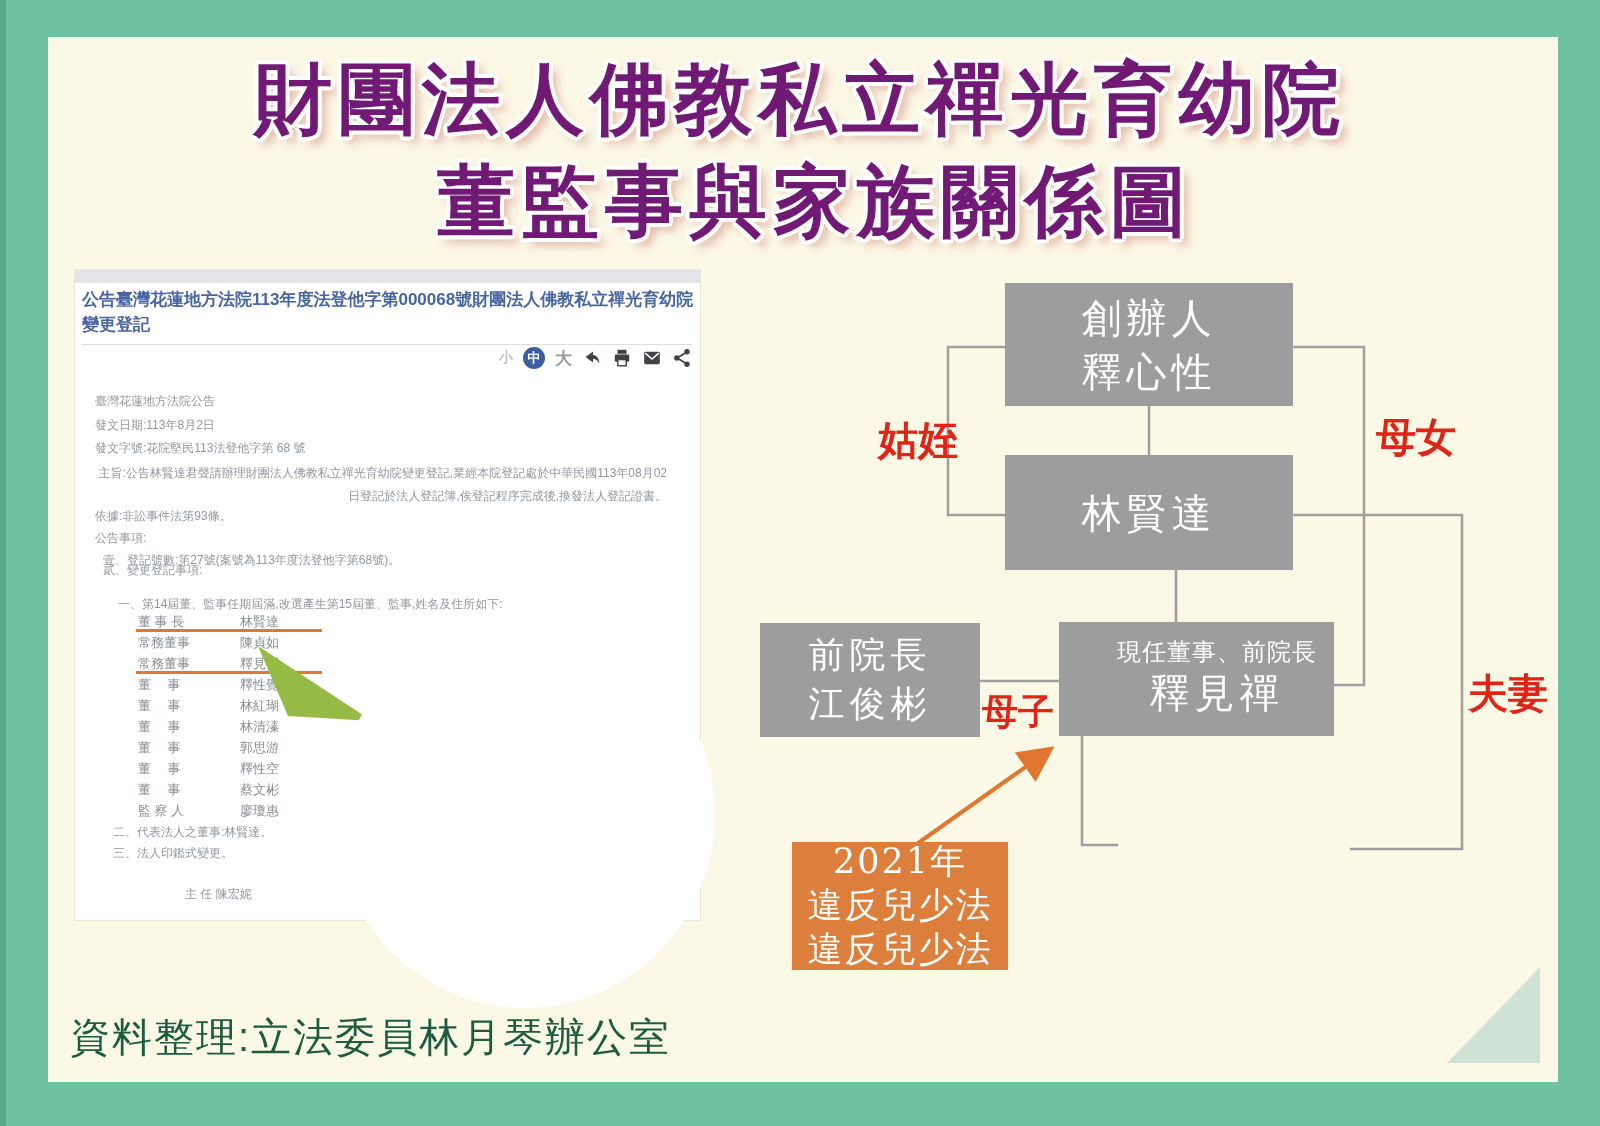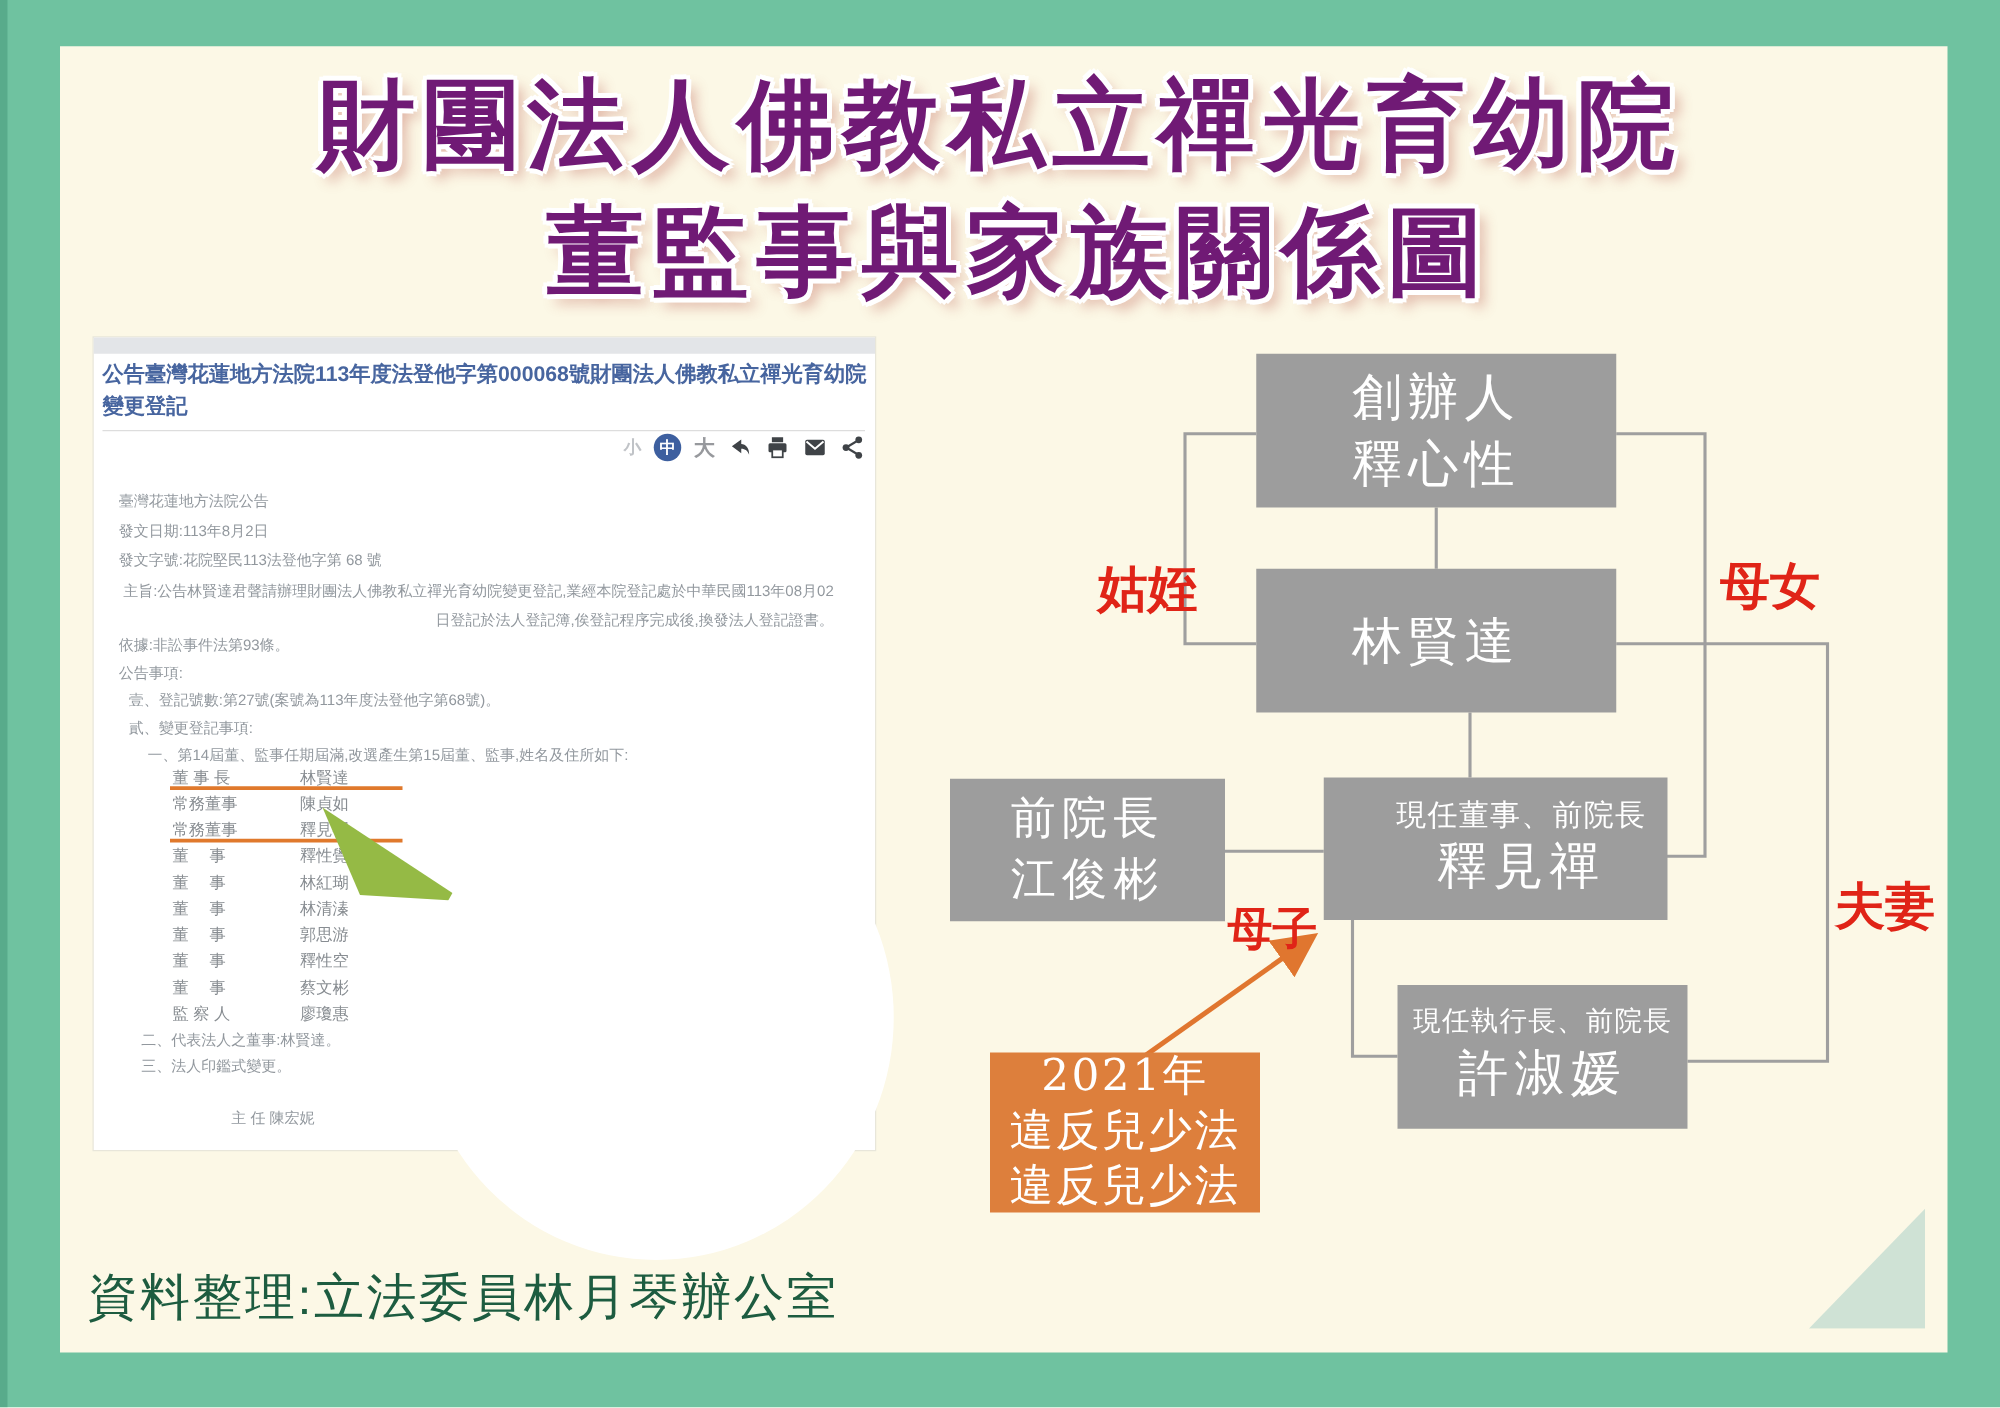--- a/index.html
+++ b/index.html
@@ -40,21 +40,21 @@
   #magring{z-index:7;pointer-events:none;left:0;top:0;}
 
   
   .node{background:#9d9d9d;color:#ffffff;display:flex;flex-direction:column;align-items:center;justify-content:center;
     font-family:"DejaVu Serif",serif;z-index:5;text-align:center;}
   .node .t-main{font-size:40px;letter-spacing:5px;line-height:1.35;}
   .node .t-sub{font-size:24px;letter-spacing:1px;line-height:1.2;}
   .node-orange{background:#dd7f3c;color:#fff;display:flex;flex-direction:column;align-items:center;justify-content:center;
     font-family:"DejaVu Serif",serif;z-index:5;text-align:center;}
   .node-orange div{font-size:35px;line-height:1.25;letter-spacing:2px;}
-  .rel-label{color:#e02417;font-weight:bold;font-family:"DejaVu Serif",serif;z-index:5;white-space:nowrap;margin-top:31px;}
+  .rel-label{color:#e02417;font-weight:bold;font-family:"DejaVu Serif",serif;z-index:5;white-space:nowrap;}
 
   
   #attribution{left:70px;top:1010px;font-size:40px;font-weight:normal;color:#1d5c40;letter-spacing:2px;z-index:6;}
 
   
   #corner-triangle{left:1447px;top:967px;width:93px;height:96px;background:#cfe2d5;
     clip-path:polygon(100% 0,100% 100%,0 100%);}
   svg.overlay{left:0;top:0;z-index:4;pointer-events:none;}
 </style>
 </head>
@@ -96,21 +96,21 @@
       </svg>
   </div>
 
   <div class="abs doc-line" style="left:95px;top:393px;">臺灣花蓮地方法院公告</div>
   <div class="abs doc-line" style="left:95px;top:417px;">發文日期:113年8月2日</div>
   <div class="abs doc-line" style="left:95px;top:440px;">發文字號:花院堅民113法登他字第 68 號</div>
   <div class="abs doc-wrap" style="left:95px;top:462px;">主旨:公告林賢達君聲請辦理財團法人佛教私立禪光育幼院變更登記,業經本院登記處於中華民國113年08月02日登記於法人登記簿,俟登記程序完成後,換發法人登記證書。</div>
   <div class="abs doc-line" style="left:95px;top:508px;">依據:非訟事件法第93條。</div>
   <div class="abs doc-line" style="left:95px;top:530px;">公告事項:</div>
   <div class="abs doc-line" style="left:103px;top:552px;">壹、登記號數:第27號(案號為113年度法登他字第68號)。</div>
-  <div class="abs doc-line" style="left:103px;top:574px;">貳、變更登記事項:</div>
+  <div class="abs doc-line" style="left:103px;top:562px;">貳、變更登記事項:</div>
   <div class="abs doc-line" style="left:118px;top:596px;">一、第14屆董、監事任期屆滿,改選產生第15屆董、監事,姓名及住所如下:</div>
 
   <div class="abs board-row" style="left:138px;top:613px;"><span>董 事 長</span><span class="bname">林賢達</span></div>
   <div class="abs hl-underline" style="left:136px;top:629px;width:186px;"></div>
   <div class="abs board-row" style="left:138px;top:634px;"><span>常務董事</span><span class="bname">陳貞如</span></div>
   <div class="abs board-row" style="left:138px;top:655px;"><span>常務董事</span><span class="bname">釋見禪</span></div>
   <div class="abs hl-underline" style="left:136px;top:671px;width:186px;"></div>
   <div class="abs board-row" style="left:138px;top:676px;"><span>董　 事</span><span class="bname">釋性覺</span></div>
   <div class="abs board-row" style="left:138px;top:697px;"><span>董　 事</span><span class="bname">林紅瑚</span></div>
   <div class="abs board-row" style="left:138px;top:718px;"><span>董　 事</span><span class="bname">林清溱</span></div>
@@ -150,24 +150,20 @@
     <div class="t-main">林賢達</div>
   </div>
   <div class="abs node" style="left:760px;top:623px;width:220px;height:114px;">
     <div class="t-main" style="font-size:36px;">前院長</div>
     <div class="t-main" style="font-size:36px;">江俊彬</div>
   </div>
   <div class="abs node" style="left:1059px;top:622px;width:234px;height:114px;padding-left:41px;">
     <div class="t-sub">現任董事、前院長</div>
     <div class="t-main">釋見禪</div>
   </div>
-  <div class="abs node" style="left:1118px;top:788px;width:232px;height:115px;">
-    <div class="t-sub" style="font-size:22px;">現任執行長、前院長</div>
-    <div class="t-main">許淑媛</div>
-  </div>
   <div class="abs node-orange" style="left:792px;top:842px;width:216px;height:128px;">
     <div>2021年</div>
     <div>違反兒少法</div>
     <div>違反兒少法</div>
   </div>
 
   <div class="abs rel-label" style="left:878px;top:413px;font-size:40px;">姑姪</div>
   <div class="abs rel-label" style="left:1376px;top:410px;font-size:40px;">母女</div>
   <div class="abs rel-label" style="left:982px;top:688px;font-size:36px;">母子</div>
   <div class="abs rel-label" style="left:1468px;top:666px;font-size:40px;">夫妻</div>

